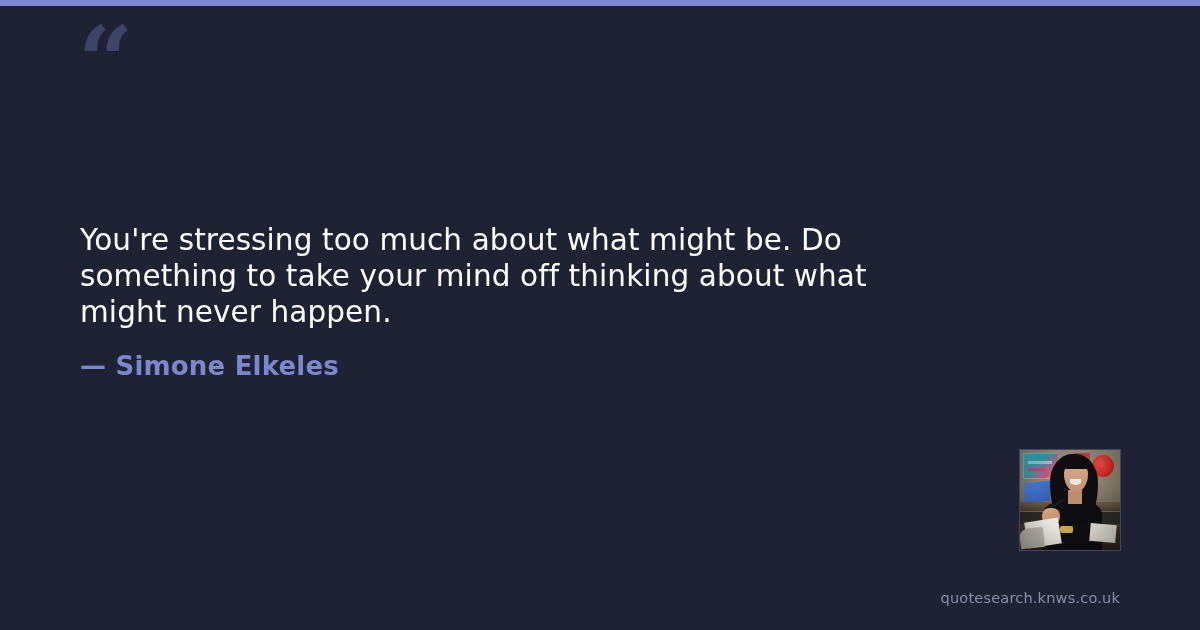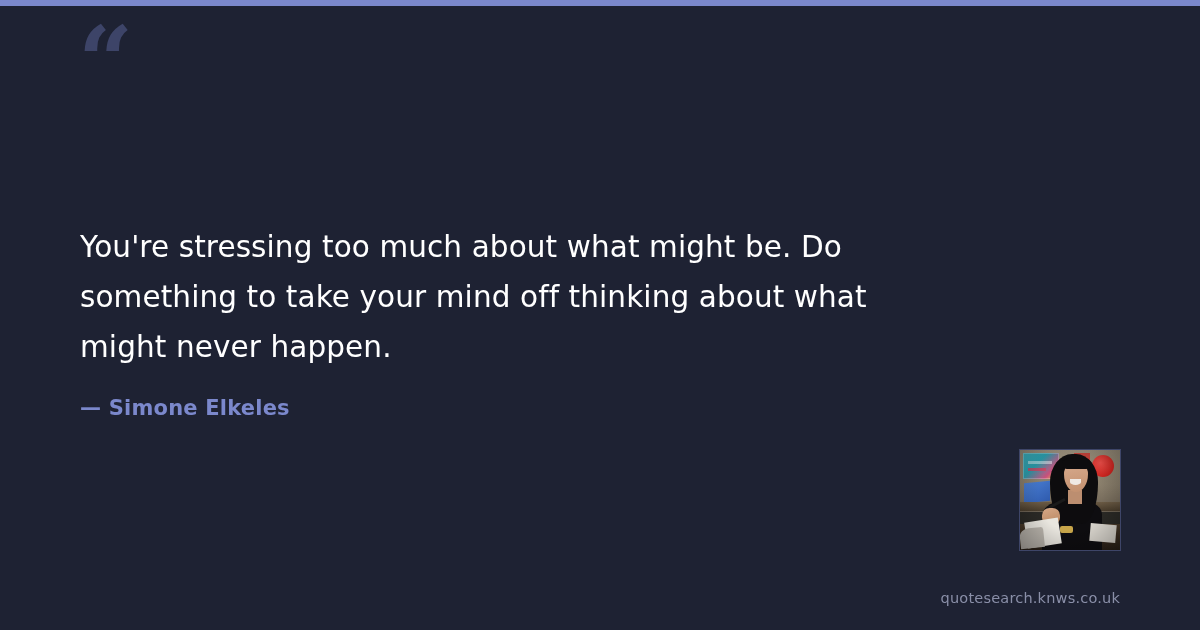--- a/index.html
+++ b/index.html
@@ -48,30 +48,30 @@
     left: 80px;
     top: 222px;
     width: 880px;
   }
 
   .quote-text {
     margin: 0;
     font-family: "DejaVu Sans", sans-serif;
     font-size: 29.5px;
     font-weight: 400;
-    line-height: 50px;
+    line-height: 36px;
     color: #ffffff;
     letter-spacing: 0.1px;
   }
 
   .quote-attribution {
     margin: 0;
     padding-top: 22px;
     font-family: "DejaVu Sans", sans-serif;
-    font-size: 21px;
+    font-size: 26px;
     font-weight: 700;
     line-height: 28px;
     color: #7b88cc;
     letter-spacing: 0.2px;
   }
 
   
   .author-thumbnail {
     position: absolute;
     left: 1020px;

